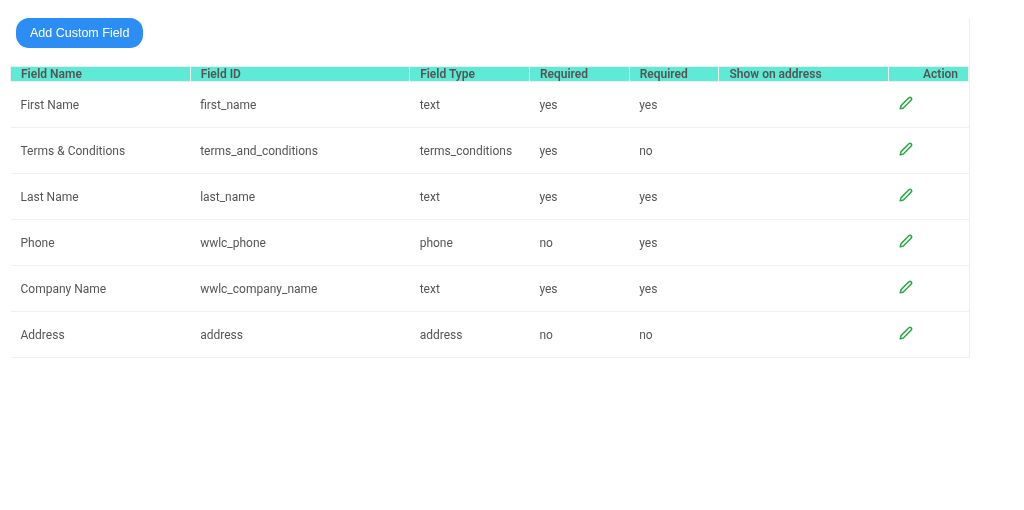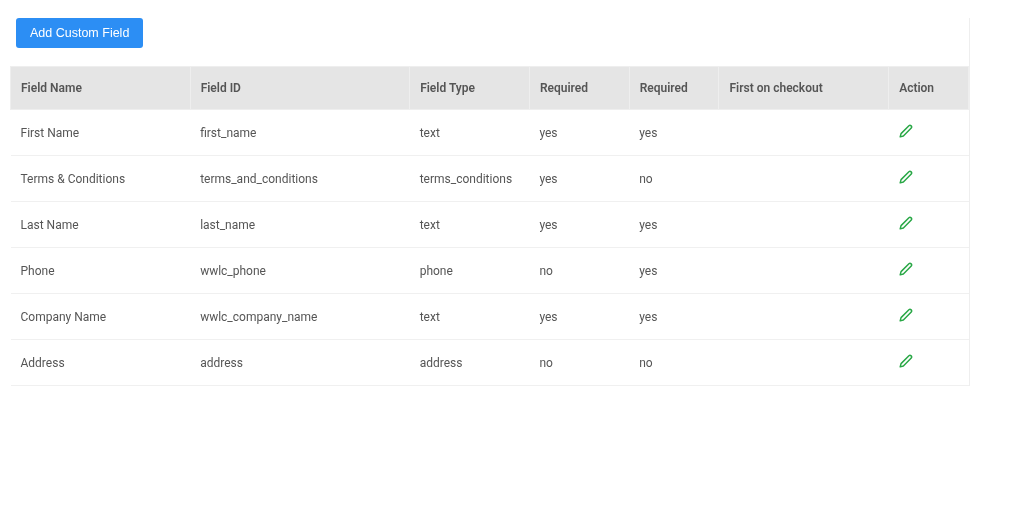--- a/index.html
+++ b/index.html
@@ -13,54 +13,54 @@
     .container {
       max-width: 960px;
       border-right: 1px solid #eee;
       padding-right: 0;
     }
     .add-btn {
       background: #2c8ef4;
       color: #fff;
       border: none;
       padding: 8px 14px;
-      border-radius: 3px;
+      border-radius: 13px;
       font-size: 12.5px;
       cursor: pointer;
       margin-bottom: 18px;
       margin-left: 6px;
     }
     table {
       width: 100%;
       border-collapse: collapse;
       background: #fff;
     }
     thead th {
-      background: #e5e5e5;
+      background: #5eead4;
       color: #555;
       font-weight: 600;
       text-align: left;
-      padding: 14px 10px;
+      padding: 0 10px;
       border: 1px solid #eee;
       font-size: 12px;
     }
     tbody td {
       padding: 14px 10px;
       border-bottom: 1px solid #f0f0f0;
       color: #555;
       font-size: 12px;
     }
     tbody tr:last-child td { border-bottom: 1px solid #f0f0f0; }
     .col-name    { width: 18%; }
     .col-id      { width: 22%; }
     .col-type    { width: 12%; }
     .col-req     { width: 10%; }
     .col-en      { width: 9%; }
     .col-show    { width: 17%; }
-    .col-act     { width: 8%; }
+    .col-act     { width: 8%; text-align: right; }
     .icon-edit {
       color: #28a745;
       cursor: pointer;
       display: inline-flex;
       align-items: center;
       margin-right: 8px;
     }
     svg { display: block; }
   </style>
 </head>
@@ -70,21 +70,21 @@
   <button class="add-btn">Add Custom Field</button>
 
   <table>
     <thead>
       <tr>
         <th class="col-name">Field Name</th>
         <th class="col-id">Field ID</th>
         <th class="col-type">Field Type</th>
         <th class="col-req">Required</th>
         <th class="col-en">Required</th>
-        <th class="col-show">First on checkout</th>
+        <th class="col-show">Show on address</th>
         <th class="col-act">Action</th>
       </tr>
     </thead>
     <tbody id="rows">
         <tr>
           <td>First Name</td>
           <td>first_name</td>
           <td>text</td>
           <td>yes</td>
           <td>yes</td>

